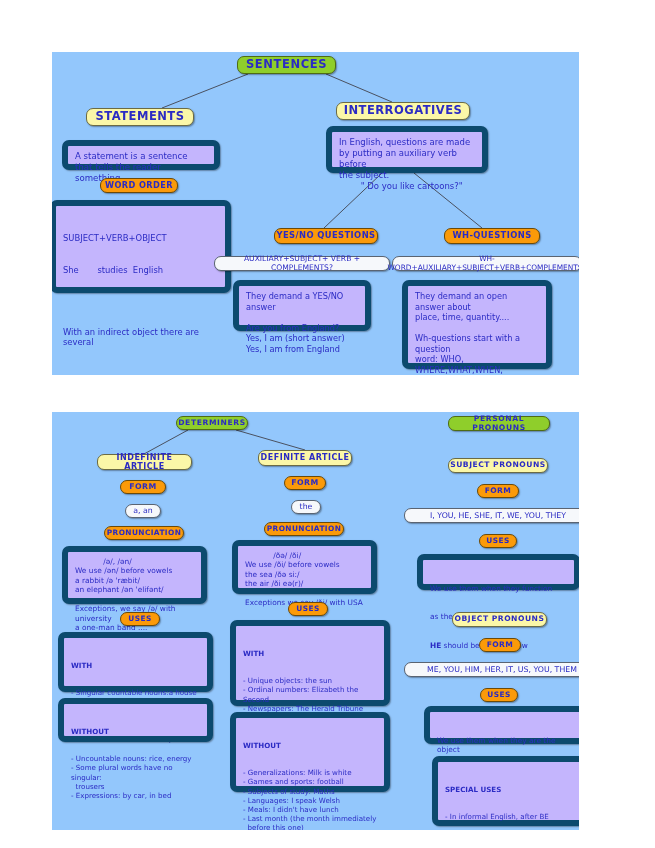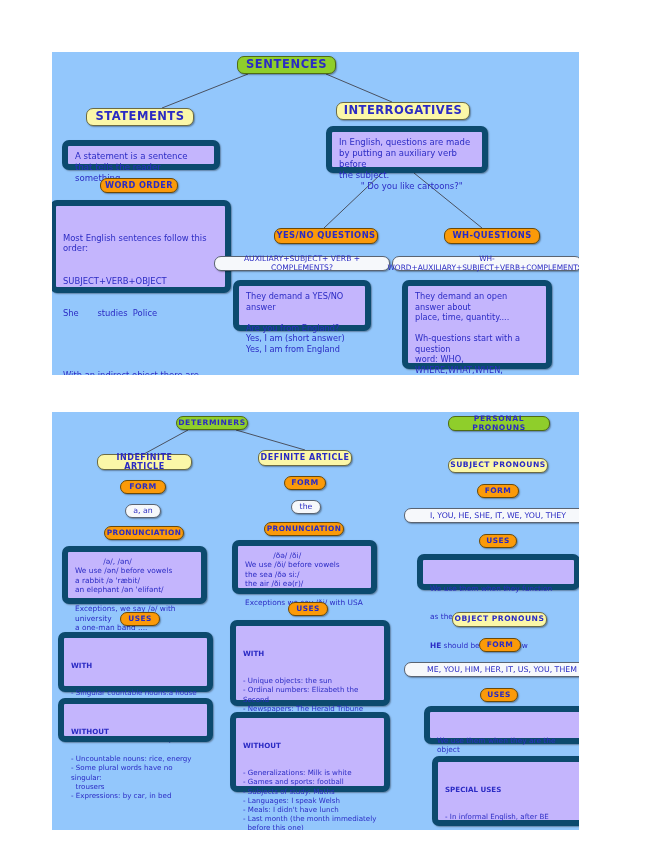--- a/index.html
+++ b/index.html
@@ -106,23 +106,22 @@
   </div>
 
   <div class="txt center" id="s-stat-def">A statement is a sentence
 that tells the reader something</div>
 
   <div class="node n-orange" id="s-wordorder">
     <span class="pad">WORD ORDER</span>
   </div>
 
   <div class="txt" id="s-order-box">
-    <div>Most English sentences follow this order:</div>
     <div class="center">SUBJECT+VERB+OBJECT</div>
-    <div class="center">She       studies  Police</div>
+    <div class="center">She       studies  English</div>
     <div style="height:8px"></div>
     <div>With an indirect object there are several</div>
     
     
     
     
     
   </div>
 
   <div class="txt" id="s-int-def">In English, questions are made

